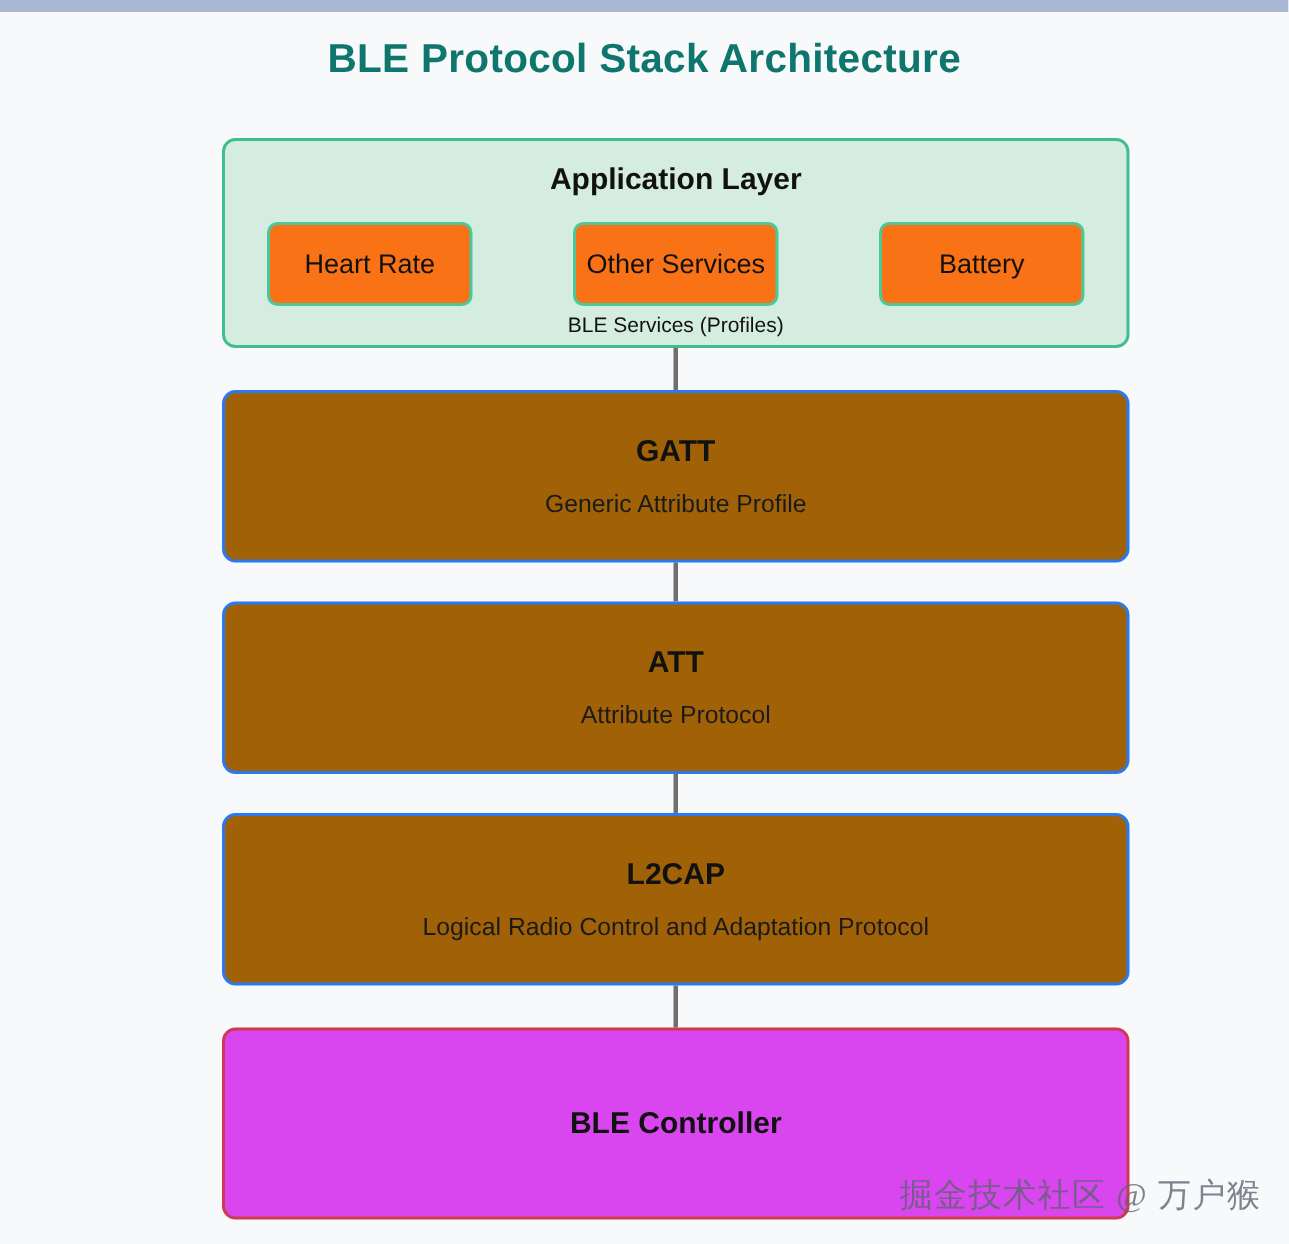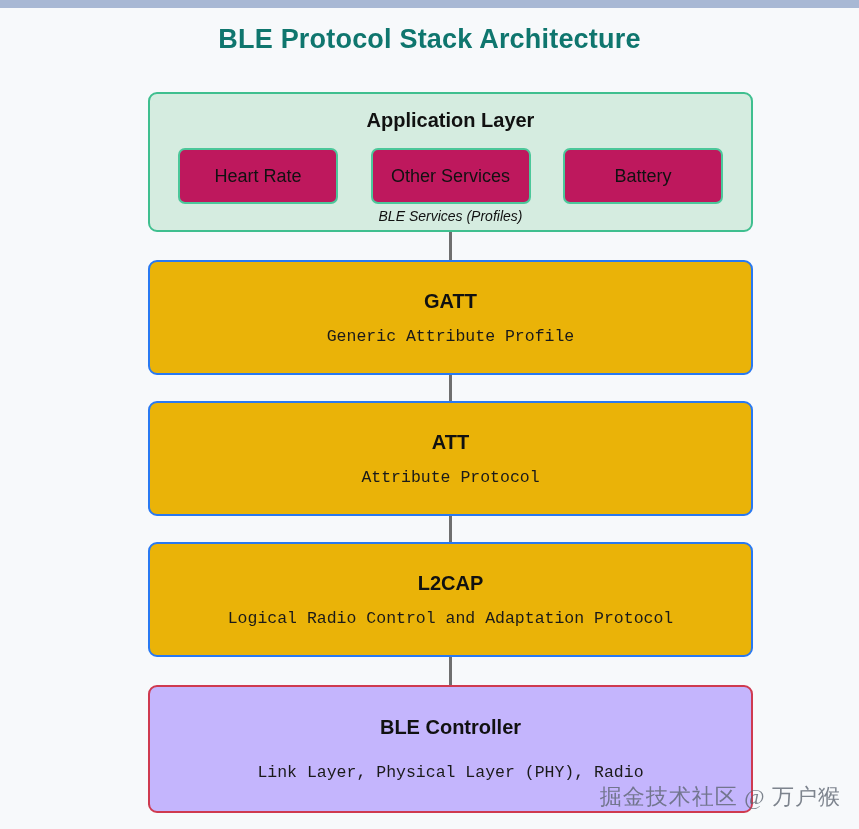--- a/index.html
+++ b/index.html
@@ -56,73 +56,71 @@
     font-size: 20px;
     font-weight: bold;
     color: #111;
     line-height: 1.2;
   }
 
   .block-sub {
     font-size: 16.5px;
     color: #1a1a1a;
     line-height: 1.2;
-    font-family: Liberation Mono, monospace;
   }
 
   
   .app-layer {
     background: #d5ece0;
     border: 2px solid #3fbf8f;
     height: 140px;
     padding-top: 14px;
   }
 
   .services-row {
     display: flex;
     justify-content: space-between;
     padding: 0 28px;
     margin-top: 16px;
   }
 
   .service-box {
-    background: #be185d;
+    background: #f97316;
     border: 2px solid #4cc79a;
     border-radius: 7px;
-    width: 160px;
+    width: 137px;
     height: 56px;
     display: flex;
     align-items: center;
     justify-content: center;
     font-size: 18px;
     color: #111;
   }
 
   .services-caption {
     margin-top: 4px;
     font-size: 14px;
-    font-style: italic;
     color: #111;
   }
 
   
   .proto-layer {
-    background: #eab308;
+    background: #a16207;
     border: 2px solid #2979f2;
     height: 115px;
     display: flex;
     flex-direction: column;
     align-items: center;
     justify-content: center;
     gap: 14px;
   }
 
   
   .ctrl-layer {
-    background: #c4b5fd;
+    background: #d946ef;
     border: 2px solid #cf3a50;
     height: 128px;
     display: flex;
     flex-direction: column;
     align-items: center;
     justify-content: center;
     gap: 24px;
   }
 
   
@@ -229,21 +227,20 @@
 
   <div class="block proto-layer">
     <div class="block-title">L2CAP</div>
     <div class="block-sub">Logical Radio Control and Adaptation Protocol</div>
   </div>
 
   <div class="connector c4"></div>
 
   <div class="block ctrl-layer">
     <div class="block-title">BLE Controller</div>
-    <div class="block-sub">Link Layer, Physical Layer (PHY), Radio</div>
   </div>
 
 </div>
 
 <div class="legend">
   <div class="legend-item gap1">
     <span class="swatch sw-app"></span>
     <span class="legend-label">Application Layer</span>
   </div>
   <div class="legend-item gap2">

